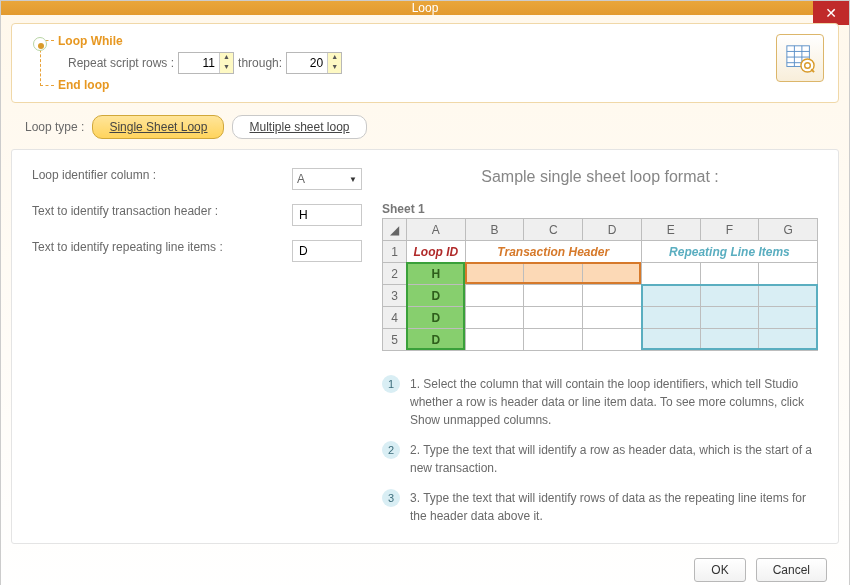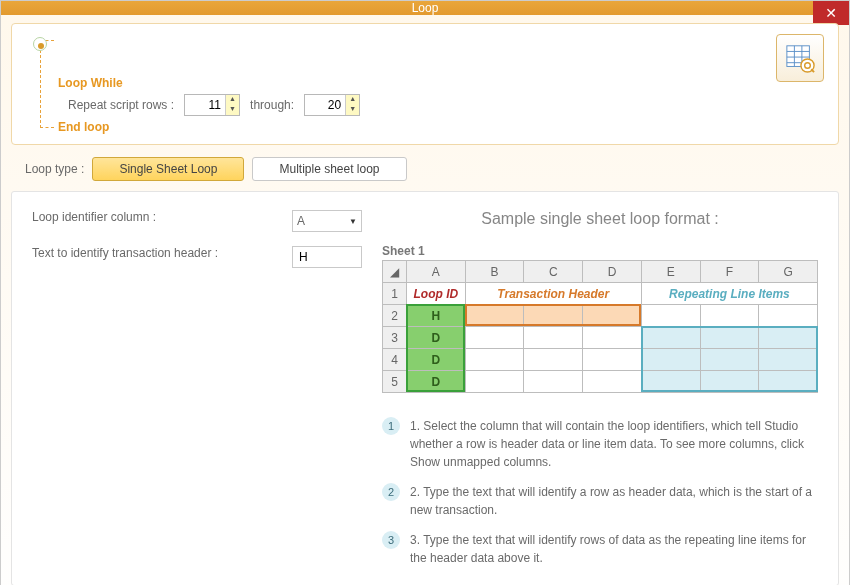--- a/index.html
+++ b/index.html
@@ -7,31 +7,31 @@
 .window { width: 850px; height: 585px; border: 1px solid #ccc; background: #fdfdfd; position: relative; display: flex; flex-direction: column; }
 .titlebar { height: 24px; background: linear-gradient(#e9a63a, #e29a2f); display: flex; align-items: center; justify-content: center; position: relative; color: #fff; font-size: 12px; }
 .titlebar .close { position: absolute; right: 0; top: 0; width: 36px; height: 24px; background: #c02a2a; color: #fff; display: flex; align-items: center; justify-content: center; cursor: pointer; font-size: 14px;}
 .main { flex: 1; background: linear-gradient(#fff8ec, #fff); padding: 8px 10px 12px 10px; display: flex; flex-direction: column; gap: 6px; }
 .loop-block { border: 1px solid #f0d8a8; border-radius: 4px; background: #fff; padding: 10px 14px 10px 14px; position: relative; }
 .loop-lines { position: relative; padding-left: 32px; }
 .bracket { position: absolute; left: 14px; top: 6px; bottom: 6px; width: 14px; border-left: 1px dashed #e8a23a; border-top: 1px dashed #e8a23a; border-bottom: 1px dashed #e8a23a; }
 .bracket-dot { position:absolute; left:7px; top:3px; width:14px; height:14px; border-radius:50%; border:1px solid #b8d4a4; background:#fff; }
 .bracket-dot:after{content:""; position:absolute; right:2px; bottom:1px; width:6px; height:6px; border-radius:50%; background:#d99b2a;}
 .lw-row { display: flex; align-items: center; gap: 8px; margin-bottom: 4px; }
-.lw-label { color: #e79822; font-weight: bold; margin-top: 42px; }
-.repeat-row { display: flex; align-items: center; gap: 10px; padding-left: 10px; margin: 4px 0; color:#696969; }
+.lw-label { color: #e79822; font-weight: bold; }
+.repeat-row { display: flex; align-items: center; gap: 4px; padding-left: 10px; margin: 4px 0; color:#696969; }
 .endloop { color: #e79822; font-weight: bold; margin-top: 4px; }
 .spinner { display: inline-flex; border: 1px solid #b8b8b8; height: 22px; background:#fef9c3; }
 .spinner input { border: none; width: 40px; text-align: right; padding-right: 4px; outline: none; font-size:12px; }
 .spin-btns { display: flex; flex-direction: column; width: 14px; border-left: 1px solid #ccc; }
 .spin-btns span { flex:1; font-size:7px; text-align:center; line-height:8px; cursor:pointer; color:#555; }
 .sheet-icon { position: absolute; right: 14px; top: 10px; width: 48px; height: 48px; border:1px solid #dcb66a; border-radius:4px; background: linear-gradient(#fff, #f8eeda); display:flex; align-items:center; justify-content:center; }
 .sheet-icon svg { width:30px; height:30px; }
 .looptype-row { display:flex; align-items:center; gap:8px; padding: 6px 4px 4px 14px; color:#696969; }
-.tabbtn { border:1px solid #c9c9c9; border-radius:3px; padding: 4px 26px; background:#fff; cursor:pointer; color:#444; }
+.tabbtn { border:1px solid #c9c9c9; border-radius:10px; padding: 4px 16px; background:#fff; cursor:pointer; color:#444;text-decoration:underline; }
 .tabbtn.active { background: linear-gradient(#ffe59a, #ffd45d); border-color:#d1a83a; color:#444; }
 .config-panel { border:1px solid #e4e4e4; border-radius:3px; background:#fff; flex:1; display:flex; padding:18px 20px; gap:20px; }
 .left-col { width: 330px; display:flex; flex-direction:column; gap:14px; color:#696969; }
 .form-row { display:flex; justify-content:space-between; gap:10px; }
 .form-row label { flex:1; }
 .textbox { border:1px solid #c9c9c9; height:22px; width:70px; padding:0 6px; background:#fff; }
 .combo { border:1px solid #c9c9c9; height:22px; width:70px; padding:0 4px; background:#fff; display:flex; align-items:center; justify-content:space-between; }
 .combo .arrow { font-size:8px; color:#333; }
 .right-col { flex:1; display:flex; flex-direction:column; color:#555; }
 .sample-title { text-align:center; color:#868686; margin-bottom:16px; font-size:16px; }
@@ -120,20 +120,24 @@
           <label>Loop identifier column :</label>
           <div class="combo">
             <span>A</span>
             <span class="arrow">▼</span>
           </div>
         </div>
         <div class="form-row">
           <label>Text to identify transaction header :</label>
           <input class="textbox" value="H" style="">
         </div>
+        <div class="form-row">
+          <label>Text to identify repeating line items :</label>
+          <input class="textbox" value="D" style="">
+        </div>
       </div>
 
       <div class="right-col">
         <div class="sample-title">Sample single sheet loop format :</div>
         <div class="sheet-label">Sheet 1</div>
         <div class="table-wrap">
         <table class="sample">
           <tbody>
                 <tr>
             <th class="rownum">◢</th>

